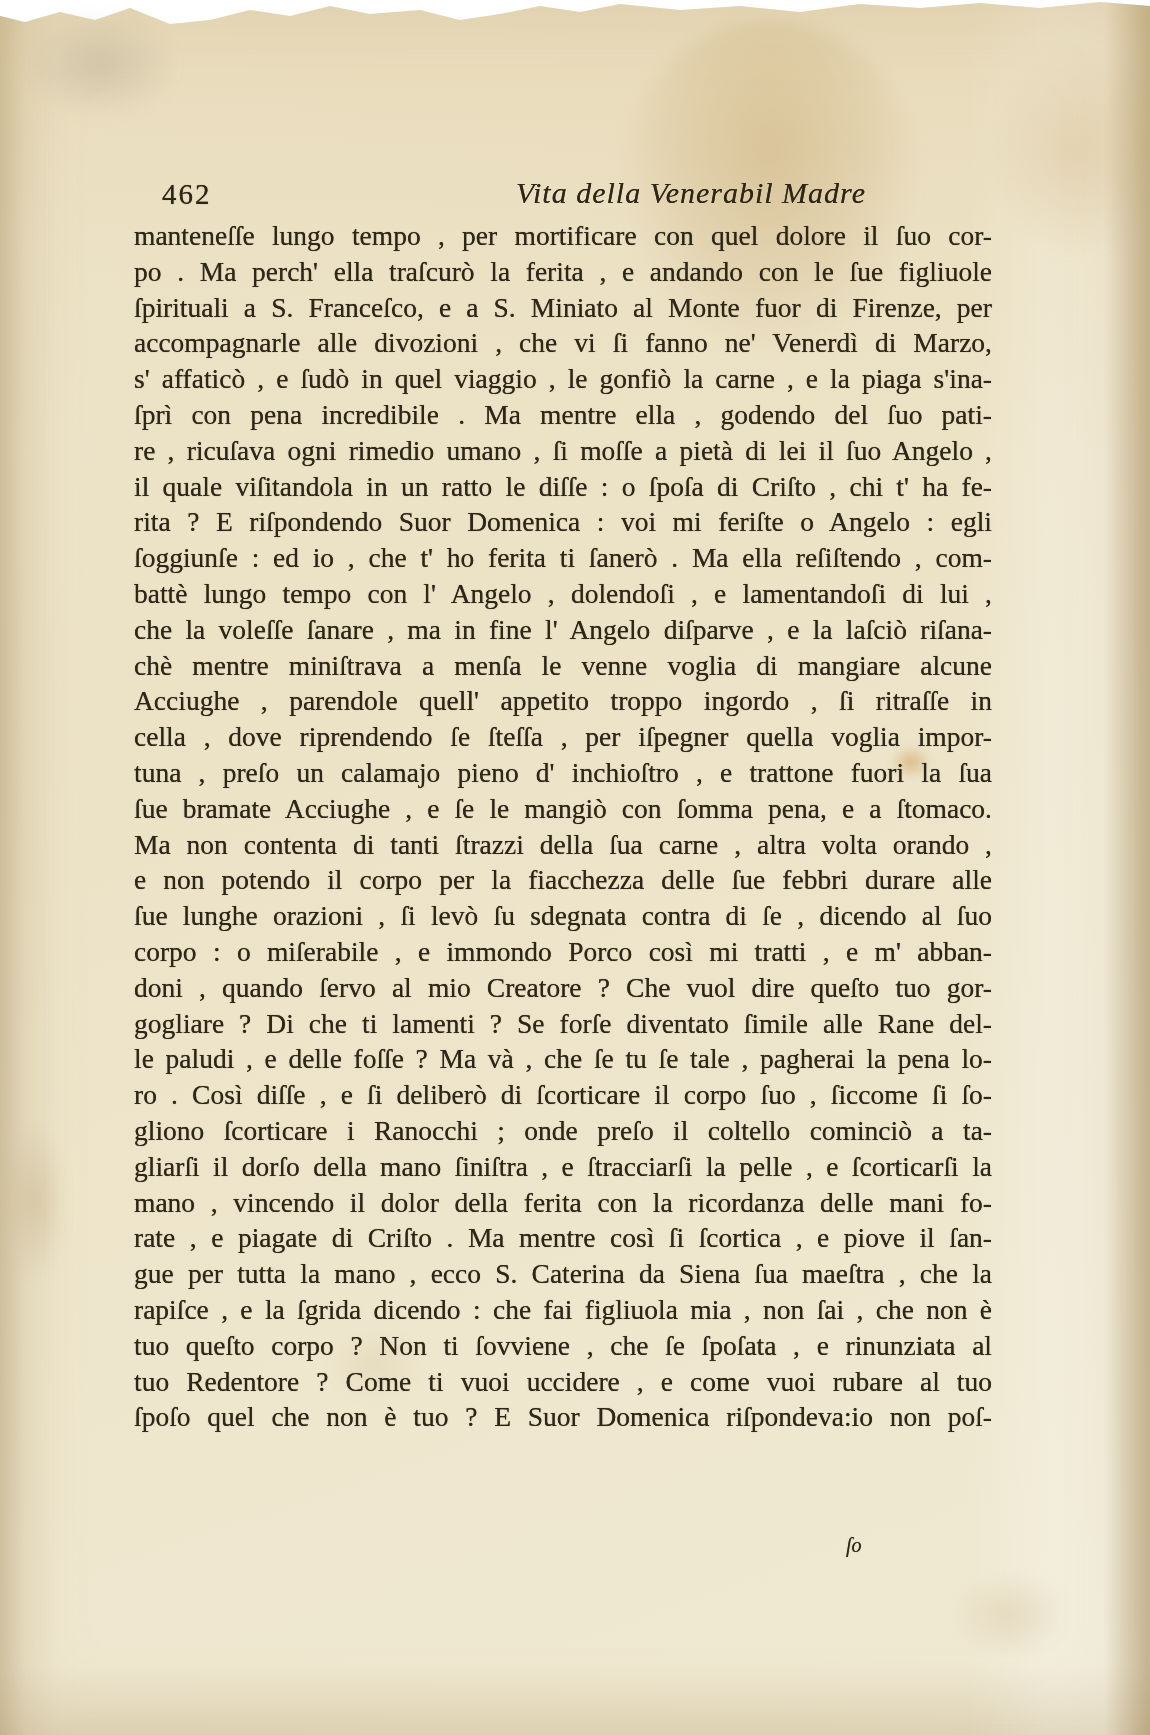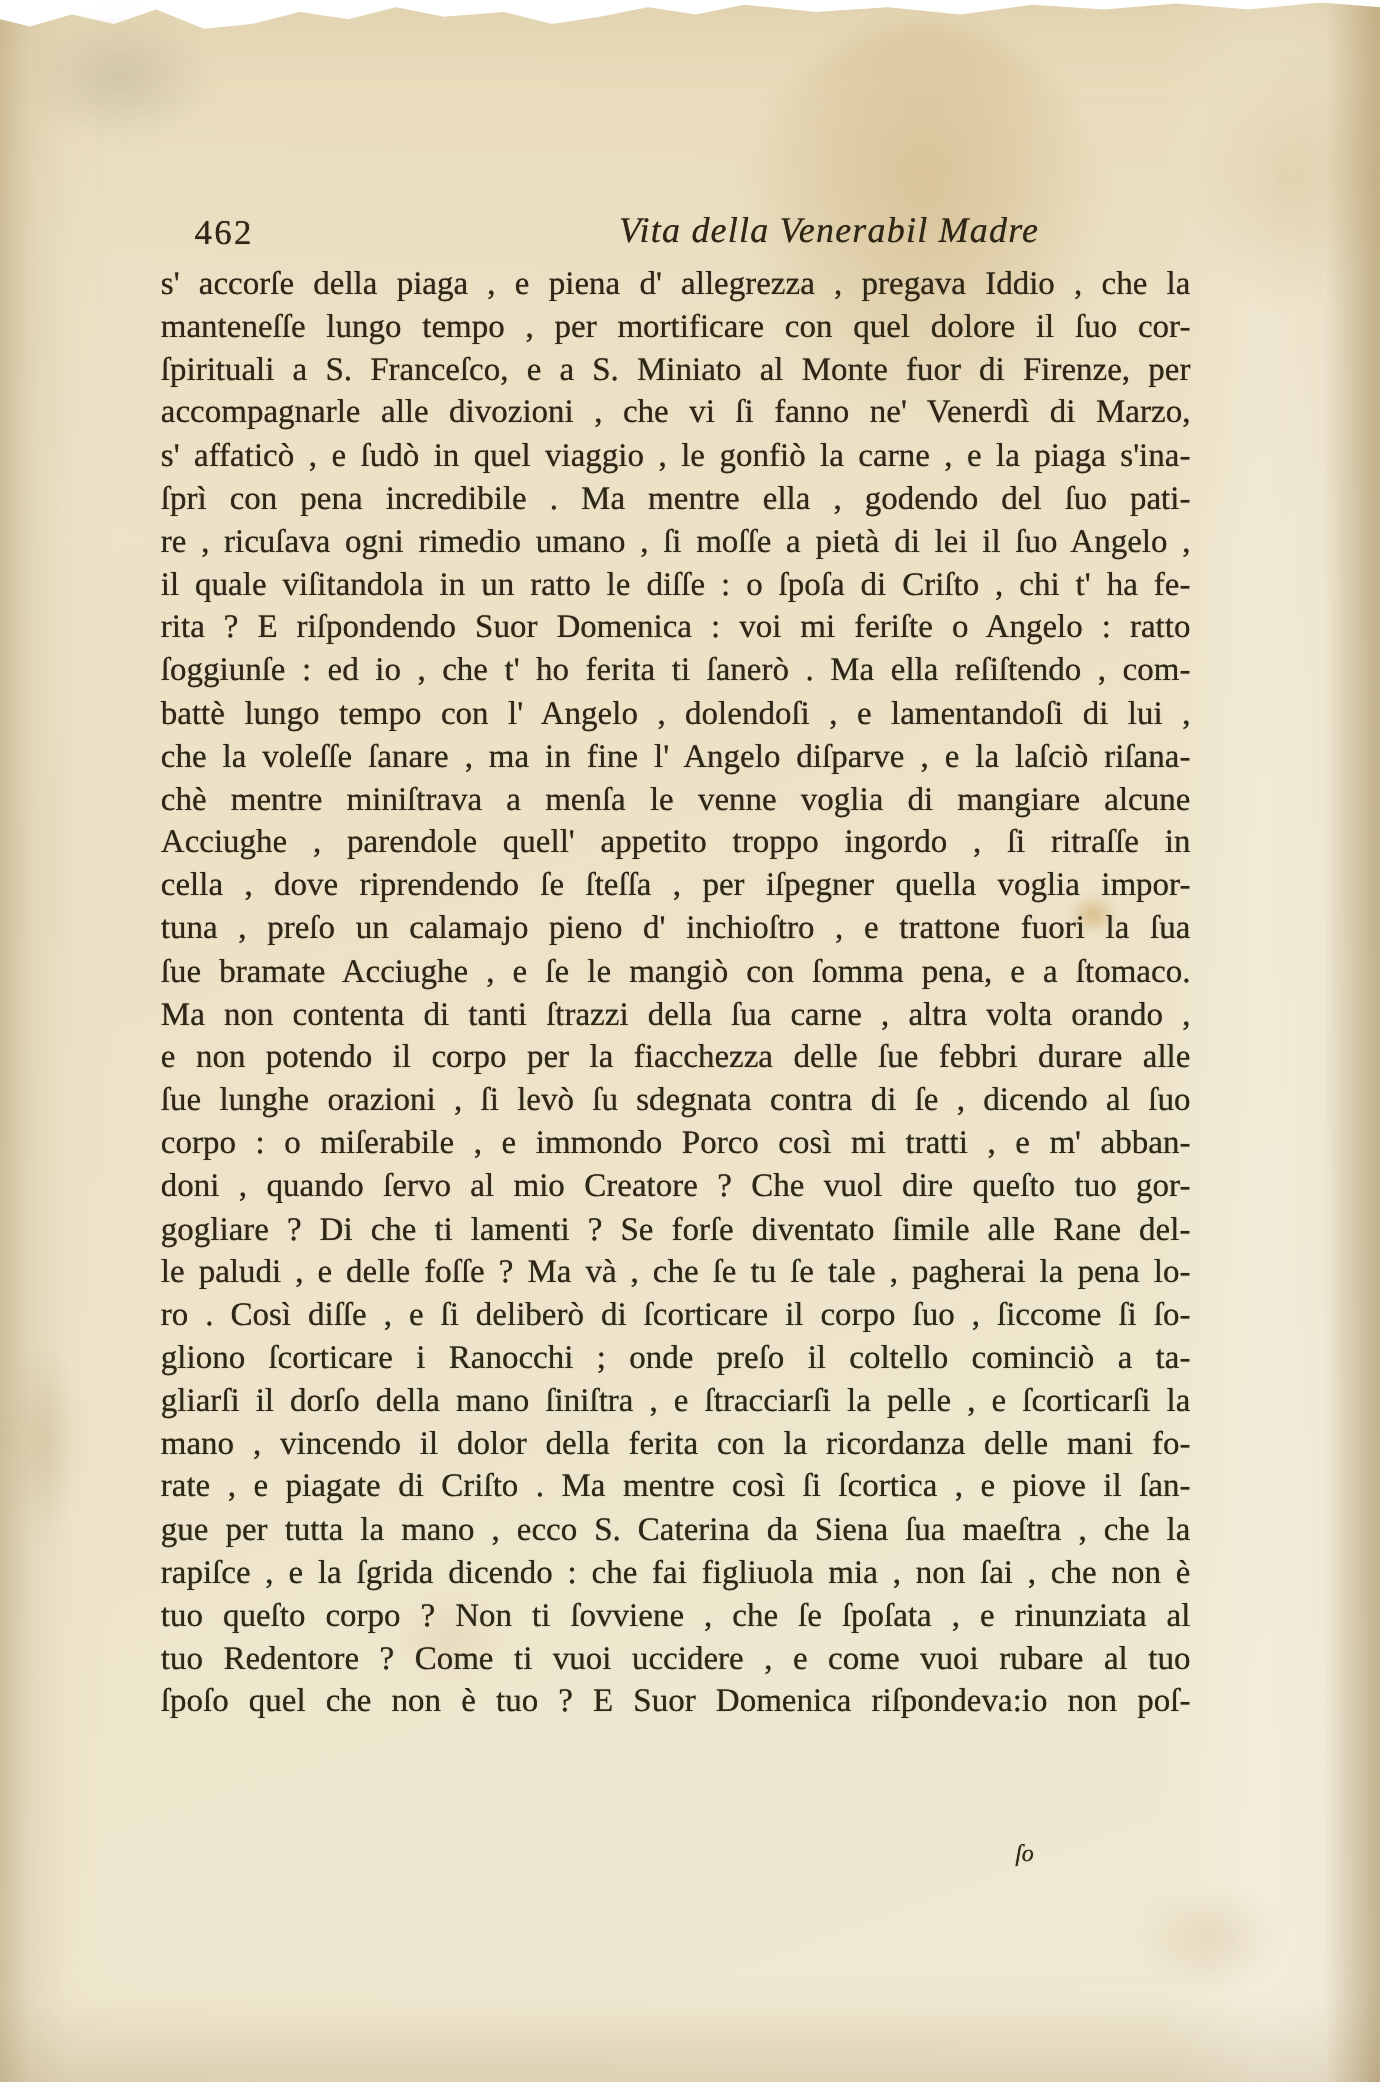--- a/index.html
+++ b/index.html
@@ -62,29 +62,29 @@
 <div class="stain stain-e"></div>
 <div class="stain stain-f"></div>
 <div class="stain stain-g"></div>
 
 <div class="headrow">
   <span class="pagenum ink">462</span>
   <span class="runhead ink">Vita della Venerabil Madre</span>
 </div>
 
 <div class="textblock ink" id="textblock">
-    <div class="line">s' accorſe della piaga , e piena d' allegrezza , pregava Iddio , che la</div>
     <div class="line">manteneſſe lungo tempo , per mortificare con quel dolore il ſuo cor-</div>
+    <div class="line">po .  Ma perch' ella traſcurò  la ferita ,  e andando con le ſue figliuole</div>
     <div class="line">ſpirituali a S. Franceſco, e a S. Miniato al Monte fuor di Firenze, per</div>
     <div class="line">accompagnarle alle divozioni , che vi ſi fanno ne' Venerdì di Marzo,</div>
     <div class="line">s' affaticò , e ſudò in quel viaggio , le gonfiò la carne , e la piaga s'ina-</div>
     <div class="line">ſprì con pena incredibile .  Ma mentre ella , godendo del ſuo pati-</div>
     <div class="line">re , ricuſava ogni rimedio umano , ſi moſſe a pietà di lei il ſuo Angelo ,</div>
     <div class="line">il quale viſitandola in un ratto le diſſe : o ſpoſa di Criſto , chi t' ha fe-</div>
-    <div class="line">rita ?  E riſpondendo Suor Domenica : voi mi feriſte o Angelo : ratto</div>
+    <div class="line">rita ?  E riſpondendo Suor Domenica : voi mi feriſte o Angelo : egli</div>
     <div class="line">ſoggiunſe : ed io , che t' ho ferita ti ſanerò .  Ma ella reſiſtendo , com-</div>
     <div class="line">battè lungo tempo con l' Angelo ,  dolendoſi , e lamentandoſi di lui ,</div>
     <div class="line">che la voleſſe ſanare , ma in fine l' Angelo diſparve , e la laſciò riſana-</div>
     <div class="line">chè  mentre miniſtrava a menſa le venne voglia  di  mangiare alcune</div>
     <div class="line">Acciughe , parendole quell' appetito troppo ingordo , ſi ritraſſe in</div>
     <div class="line">cella ,  dove riprendendo ſe ſteſſa ,  per iſpegner quella voglia impor-</div>
     <div class="line">tuna ,  preſo un calamajo pieno d' inchioſtro ,  e trattone fuori la ſua</div>
     <div class="line">ſue bramate Acciughe , e ſe le mangiò con ſomma pena, e a ſtomaco.</div>
     <div class="line">Ma non contenta di tanti ſtrazzi della ſua carne ,  altra volta orando ,</div>
     <div class="line">e non potendo  il corpo per la  fiacchezza delle ſue febbri durare alle</div>

